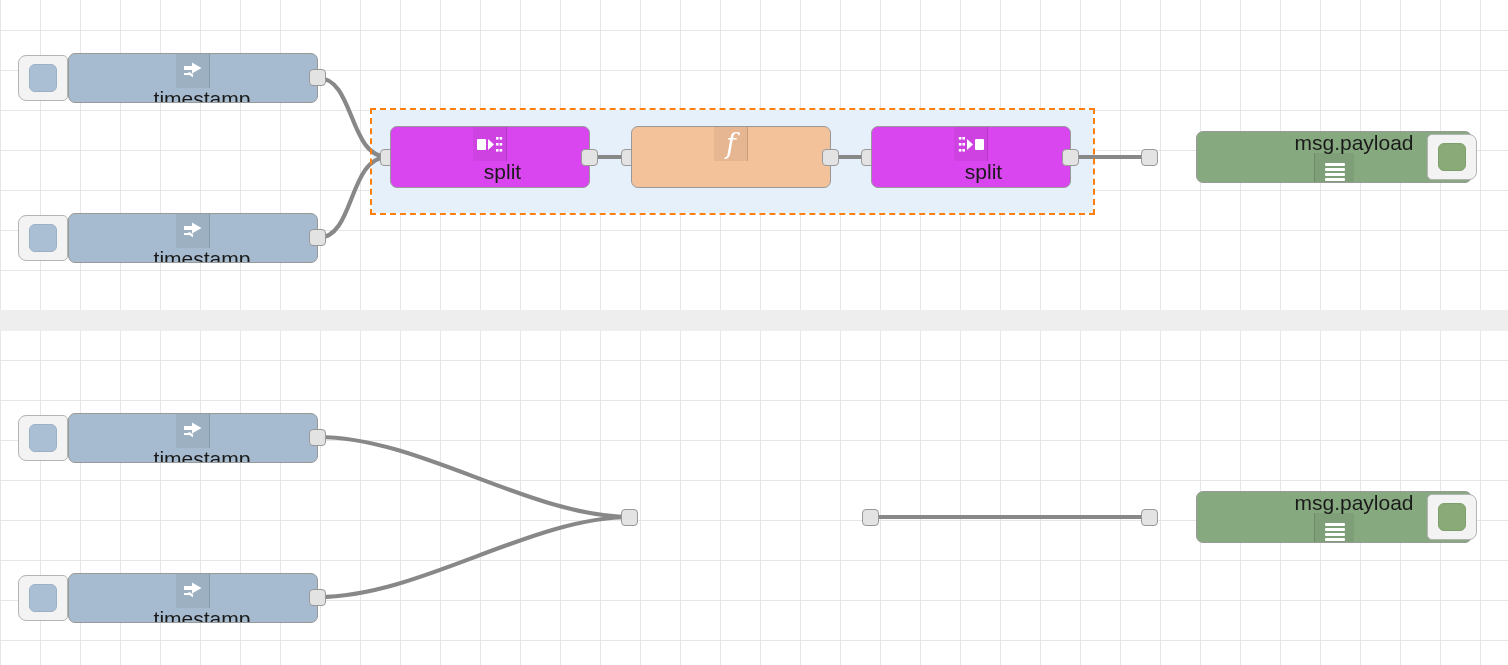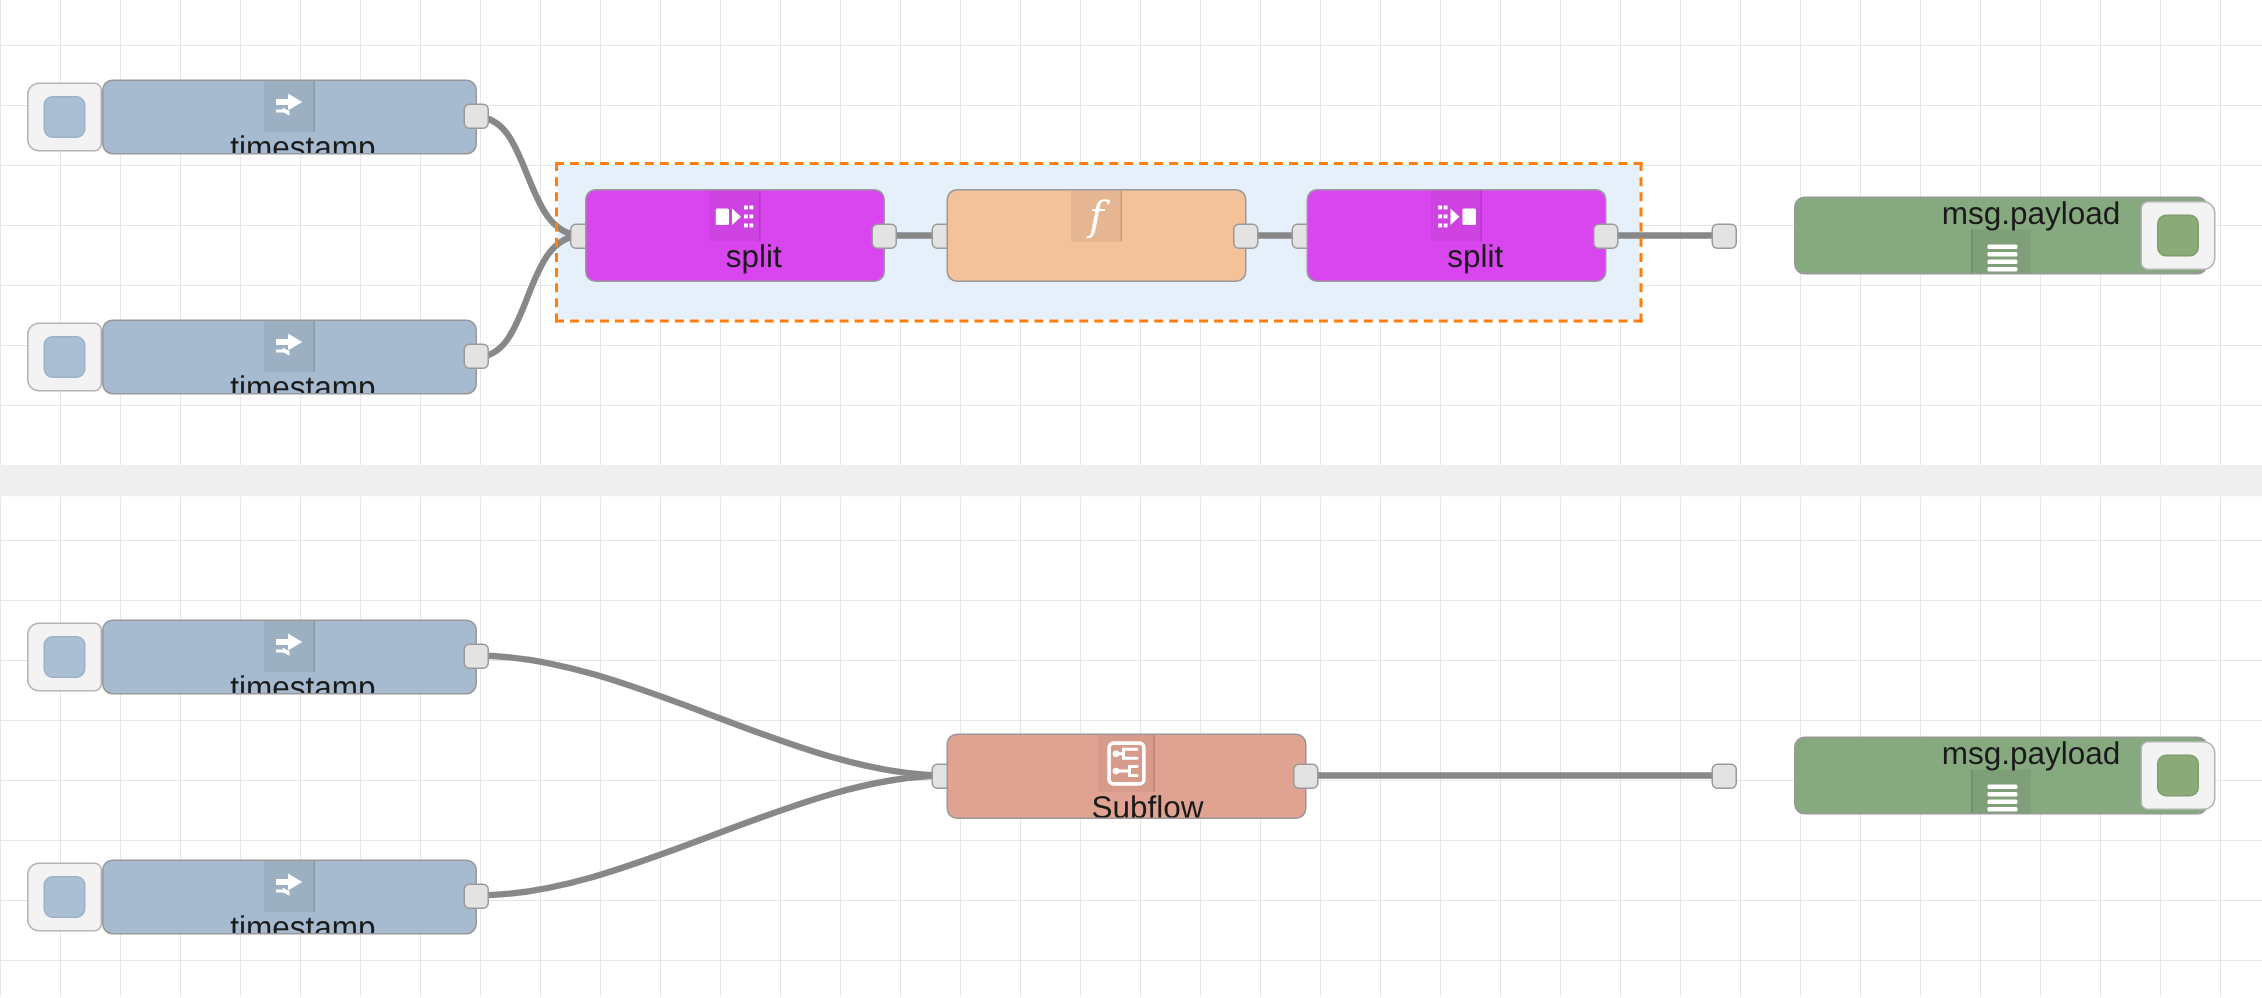--- a/index.html
+++ b/index.html
@@ -301,42 +301,20 @@
           <path fill="#ffffff" d="M3 14h6v2H3z"></path>
           <path fill="#ffffff" d="M7.5 12.6l4.5 2.6v3l-4.5-2.6z"></path>
         </svg>
       </div>
       <span class="label" style="margin-left:18px;">timestamp</span>
     </div>
   </div>
   <div class="port" style="left:309px;top:589px;"></div>
 
   <div class="port" style="left:621px;top:509px;"></div>
-  <div class="node n-subflow" style="left:631px;top:489px;width:240px;height:57px;">
-    <div class="body">
-      <div class="icon-cell" style="flex:0 0 38px;width:38px;">
-        <svg class="gi" width="26" height="30" viewBox="0 0 26 30">
-          <rect x="1.4" y="1.4" width="23.2" height="27.2" rx="3" fill="none" stroke="#ffffff" stroke-width="2.4"></rect>
-          <g stroke="#ffffff" stroke-width="2" fill="none" stroke-linecap="round">
-            <path d="M6 8.5 H11"></path>
-            <path d="M11 8.5 V5.5 H20"></path>
-            <path d="M11 8.5 V11.5 H20"></path>
-            <path d="M6 20 H15"></path>
-            <path d="M15 20 V17 H20"></path>
-            <path d="M15 20 V23 H20"></path>
-          </g>
-          <g fill="#ffffff">
-            <circle cx="6" cy="8.5" r="2.2"></circle>
-            <circle cx="6" cy="20" r="2.2"></circle>
-          </g>
-        </svg>
-      </div>
-      <span class="label" style="margin-left:28px;">Subflow</span>
-    </div>
-  </div>
   <div class="port" style="left:862px;top:509px;"></div>
 
   <div class="port" style="left:1141px;top:509px;"></div>
   <div class="node n-debug" style="left:1151px;top:491px;width:276px;height:52px;">
     <div class="body">
       <span class="label" style="margin-left:40px;flex:1;">msg.payload</span>
       <div class="icon-cell-right">
         <svg class="gi" width="22" height="24" viewBox="0 0 22 24">
           <g fill="#ffffff">
             <rect x="1" y="2" width="20" height="3" rx="1"></rect>

